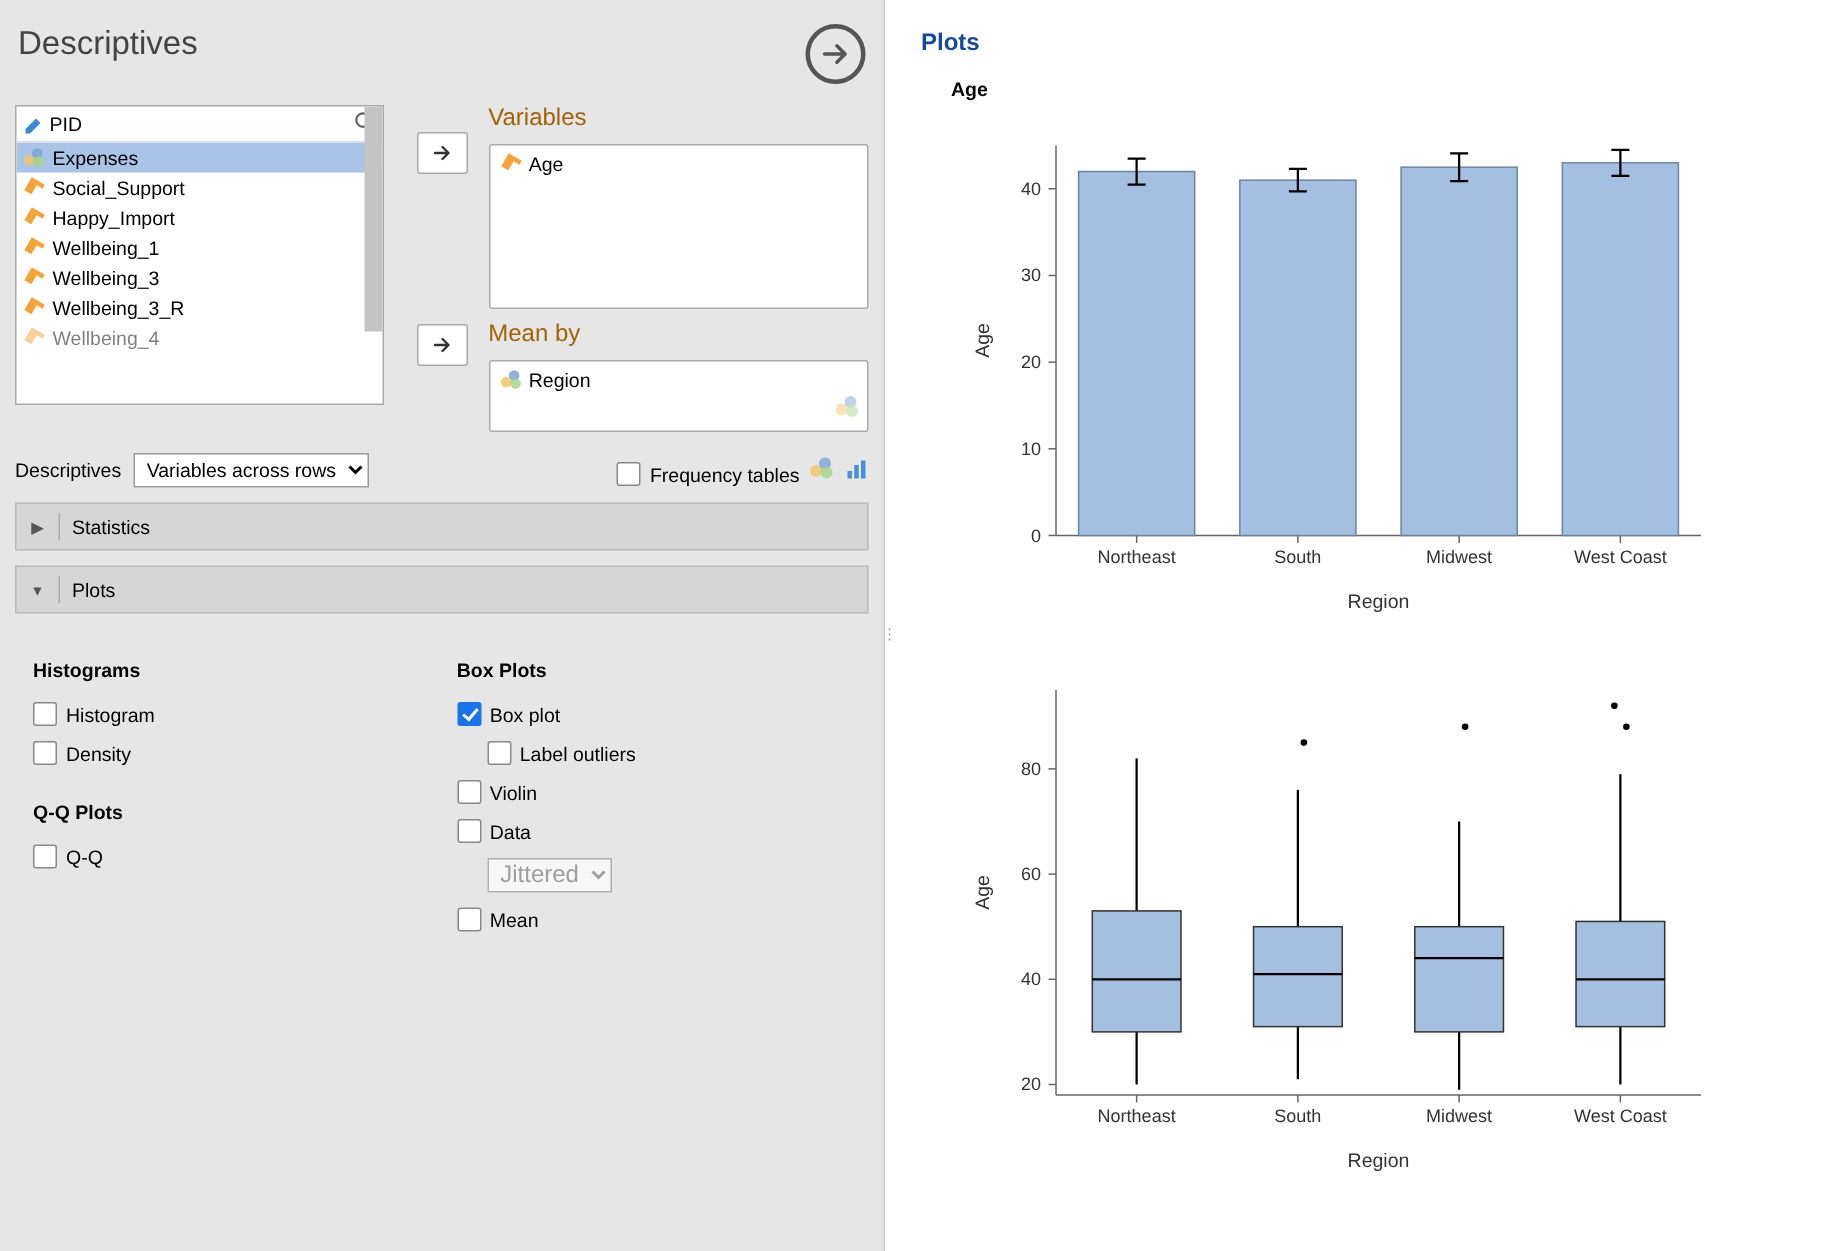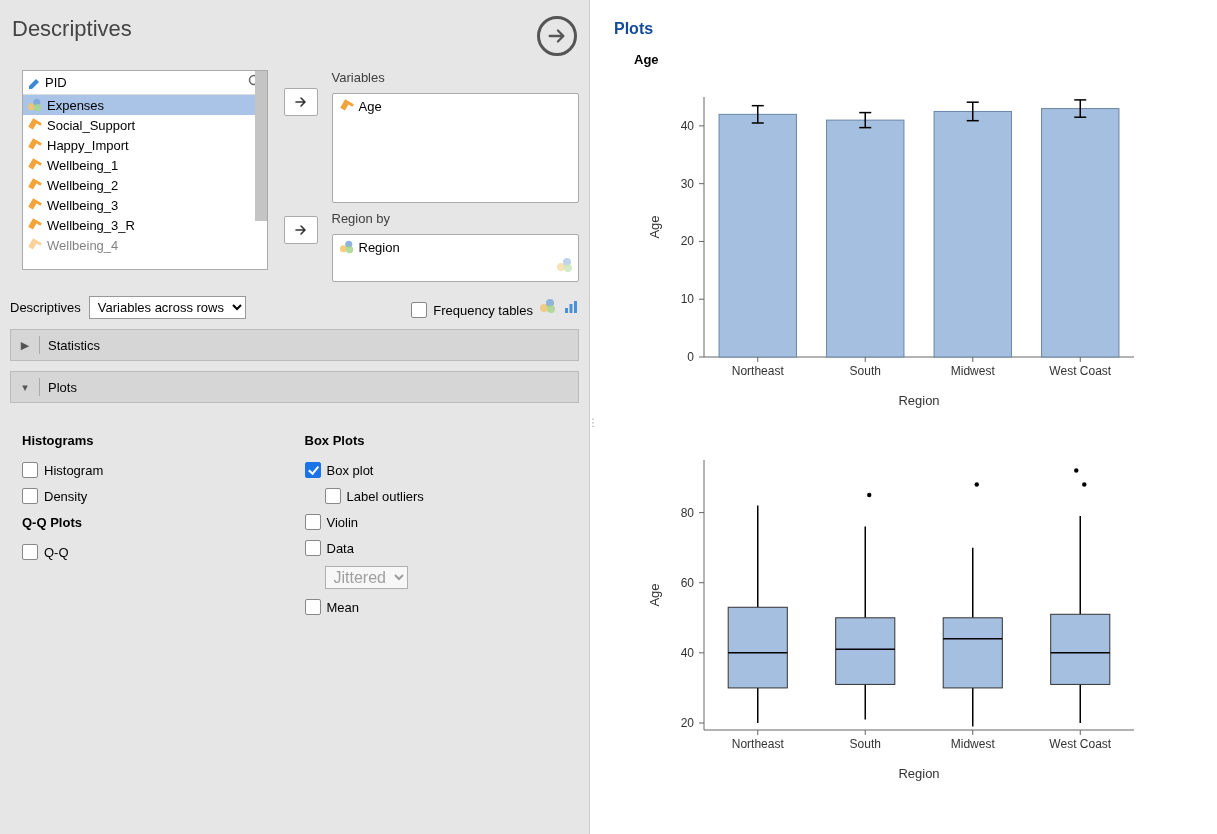--- a/index.html
+++ b/index.html
@@ -5,33 +5,33 @@
   * { box-sizing: border-box; }
   html, body { margin:0; padding:0; font-family: "Segoe UI", Arial, sans-serif; font-size:13px; color:#000; background:#fff; }
   .app { display:flex; width:1217px; height:834px; }
   .left { width:590px; background:#e6e6e6; border-right:1px solid #ccc; display:flex; flex-direction:column; padding:10px 10px; }
   .right { flex:1; background:#fff; padding:20px 20px; overflow:auto; }
   .panel-head { display:flex; align-items:flex-start; justify-content:space-between; padding:6px 2px 14px 2px; }
   .panel-title { font-size:22px; color:#444; }
   .run-circle { width:40px; height:40px; border:3px solid #555; border-radius:50%; display:flex; align-items:center; justify-content:center; cursor:pointer; }
   .run-circle svg { width:22px; height:22px; }
   .assign-row { display:flex; gap:14px; }
-  .var-box-wrap { flex:1;margin-left:12px; }
+  .var-box-wrap { flex:1; }
   .var-box { background:#fff; border:1px solid #aaa; width:246px; height:200px; display:flex; flex-direction:column; overflow:hidden; position:relative; }
   .var-filter { display:flex; align-items:center; border-bottom:1px solid #ddd; padding:2px 4px; }
   .var-filter input { border:none; flex:1; font-size:13px; outline:none; padding:2px 2px; }
   .var-list { overflow-y:auto; flex:1; }
   .var-item { display:flex; align-items:center; gap:4px; padding:2px 4px; cursor:pointer; }
   .var-item.selected { background:#aac4e8; }
   .var-item.partial { opacity:0.5; }
   .icon-scale { width:16px; height:16px; flex-shrink:0; }
   .arrow-col { display:flex; flex-direction:column; gap:100px; justify-content:flex-start; padding-top:18px; }
   .arrow-btn { width:34px; height:28px; background:#fff; border:1px solid #aaa; display:flex; align-items:center; justify-content:center; cursor:pointer; border-radius:2px; }
   .right-boxes { flex:1; display:flex; flex-direction:column; gap:8px; }
-  .box-label { font-size:13px; color:#404040; }
+  .box-label { font-size:16px; color:#a16207; }
   .drop-box { background:#fff; border:1px solid #aaa; border-radius:2px; padding:2px; min-height:100px; position:relative; }
   .drop-box.small { min-height:48px; }
   .drop-box .corner-icon { position:absolute; right:4px; bottom:4px; opacity:0.6; }
   .dropdown-row { display:flex; align-items:center; gap:8px; margin-top:14px; }
   select { border:1px solid #999; font-size:13px; padding:2px 4px; background:#fff; }
   .freq-row { display:flex; align-items:flex-end; gap:6px; margin-left:auto; }
   .section-header { background:#d6d6d6; border:1px solid #bbb; margin-top:10px; padding:6px 8px; display:flex; align-items:center; gap:8px; cursor:pointer; }
   .section-header .chev { width:12px; display:flex; justify-content:center; color:#555; font-size:11px; }
   .section-header .divider { width:1px; height:18px; background:#aaa; }
   .plots-body { padding:30px 12px; display:flex; gap:20px; }
@@ -117,26 +117,20 @@
               <div class="var-item">
                 <svg class="icon-scale" viewBox="0 0 16 16">
                   <path d="M3 3 L13 3 L13 6 L8.5 6 L8.5 13 L3 13 Z" fill="#f2a43a" transform="rotate(30 8 8)"></path>
                 </svg>
                 <span>Wellbeing_1</span>
               </div>
               <div class="var-item">
                 <svg class="icon-scale" viewBox="0 0 16 16">
                   <path d="M3 3 L13 3 L13 6 L8.5 6 L8.5 13 L3 13 Z" fill="#f2a43a" transform="rotate(30 8 8)"></path>
                 </svg>
-                <span>Wellbeing_2</span>
-              </div>
-              <div class="var-item">
-                <svg class="icon-scale" viewBox="0 0 16 16">
-                  <path d="M3 3 L13 3 L13 6 L8.5 6 L8.5 13 L3 13 Z" fill="#f2a43a" transform="rotate(30 8 8)"></path>
-                </svg>
                 <span>Wellbeing_3</span>
               </div>
               <div class="var-item">
                 <svg class="icon-scale" viewBox="0 0 16 16">
                   <path d="M3 3 L13 3 L13 6 L8.5 6 L8.5 13 L3 13 Z" fill="#f2a43a" transform="rotate(30 8 8)"></path>
                 </svg>
                 <span>Wellbeing_3_R</span>
               </div>
               <div class="var-item partial">
                 <svg class="icon-scale" viewBox="0 0 16 16">
@@ -165,21 +159,21 @@
       <div class="right-boxes">
         <div class="box-label">Variables</div>
         <div class="drop-box" id="vars-box" style="min-height:110px;">
             <div class="var-item">
               <svg class="icon-scale" viewBox="0 0 16 16">
                 <path d="M3 3 L13 3 L13 6 L8.5 6 L8.5 13 L3 13 Z" fill="#f2a43a" transform="rotate(30 8 8)"></path>
               </svg>
               <span>Age</span>
             </div>
           </div>
-        <div class="box-label">Region by</div>
+        <div class="box-label">Mean by</div>
         <div class="drop-box small" id="split-box">
             <div class="var-item">
               <svg class="icon-scale" viewBox="0 0 18 18">
                 <circle cx="5" cy="11" r="4" fill="#f3c469" opacity="0.85"></circle>
                 <circle cx="11" cy="6" r="4" fill="#7aa6d6" opacity="0.85"></circle>
                 <circle cx="12" cy="12" r="4" fill="#a4d68a" opacity="0.85"></circle>
               </svg>
               <span>Region</span>
             </div>
           <span class="corner-icon">
@@ -234,21 +228,21 @@
       <div class="col">
         <h4>Histograms</h4>
         <div class="opt">
             <div class="chk"></div>
             <span>Histogram</span>
           </div>
         <div class="opt">
             <div class="chk"></div>
             <span>Density</span>
           </div>
-        <h4 style="margin-top:1px;">Q-Q Plots</h4>
+        <h4 style="margin-top:14px;">Q-Q Plots</h4>
         <div class="opt">
             <div class="chk"></div>
             <span>Q-Q</span>
           </div>
       </div>
       <div class="col">
         <h4>Box Plots</h4>
         <div class="opt">
             <div class="chk checked"></div>
             <span>Box plot</span>

